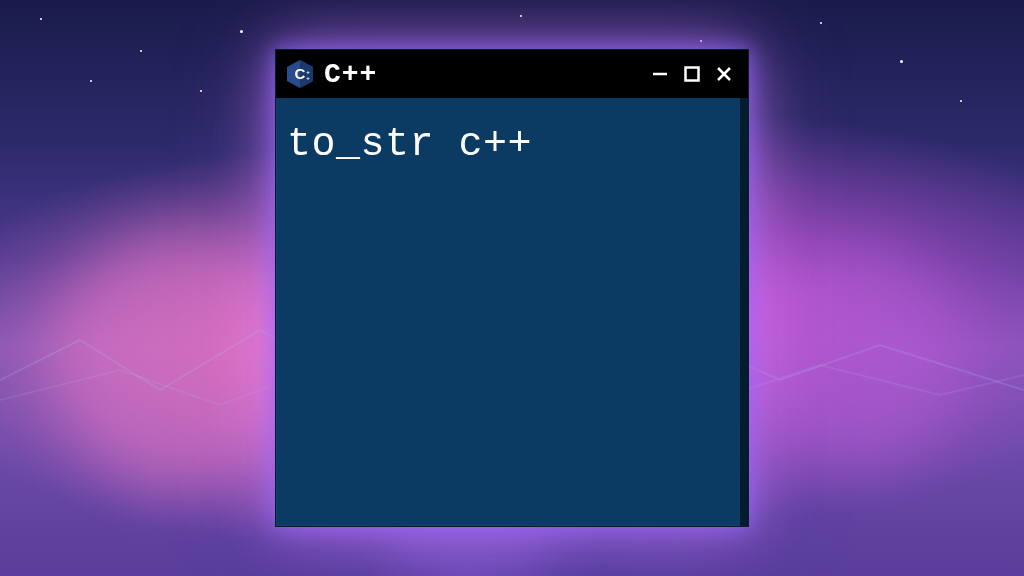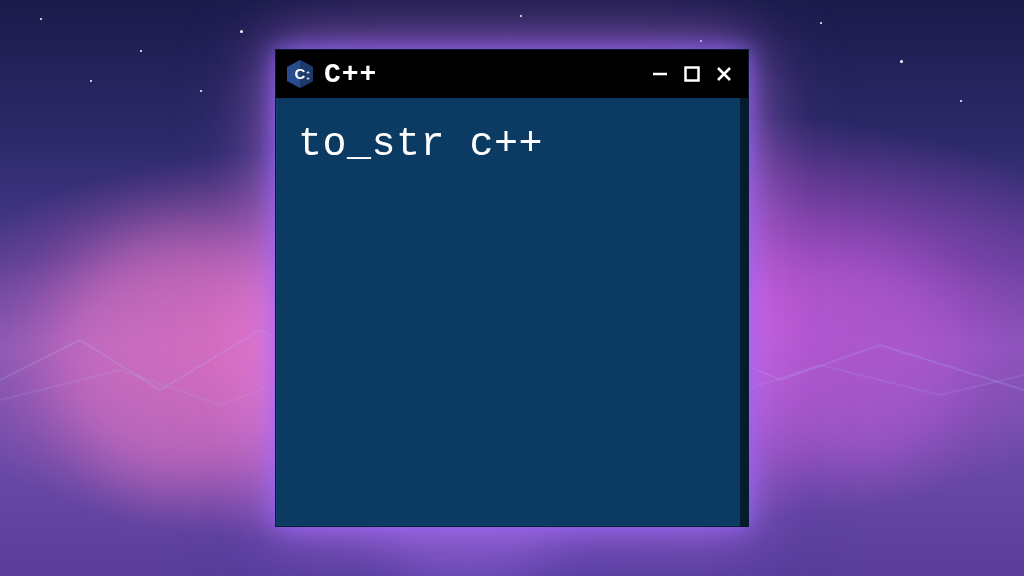--- a/index.html
+++ b/index.html
@@ -80,21 +80,21 @@
     }
     .win-btn {
       width: 28px; height: 28px;
       display: flex; align-items: center; justify-content: center;
       color: #fff;
       font-family: "Segoe UI", sans-serif;
     }
     .win-btn svg { display: block; }
     .content {
       flex: 1;
-      padding: 24px 22px;
+      padding: 24px 11px;
       position: relative;
     }
     .code-text {
       color: #fff;
       font-family: "Consolas", "Menlo", "Courier New", monospace;
       font-size: 40px;
       letter-spacing: 0.5px;
     }
     .scrollbar {
       position: absolute;

